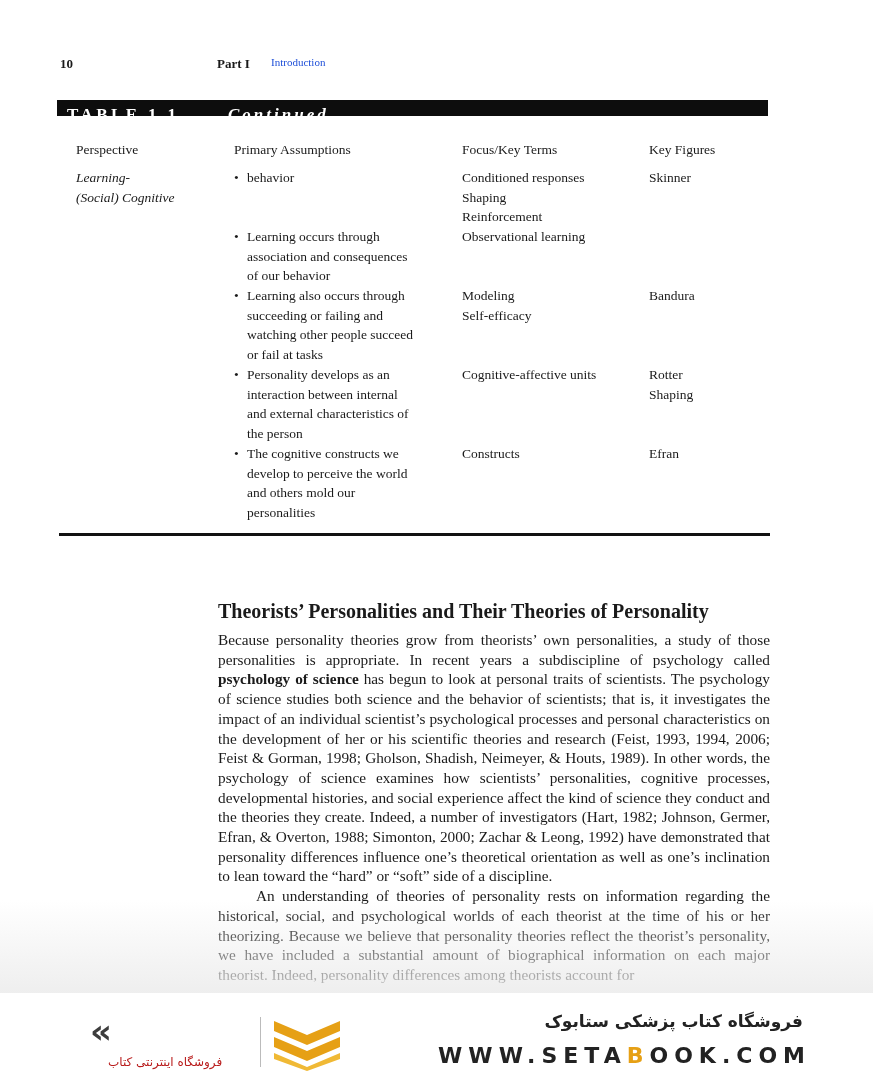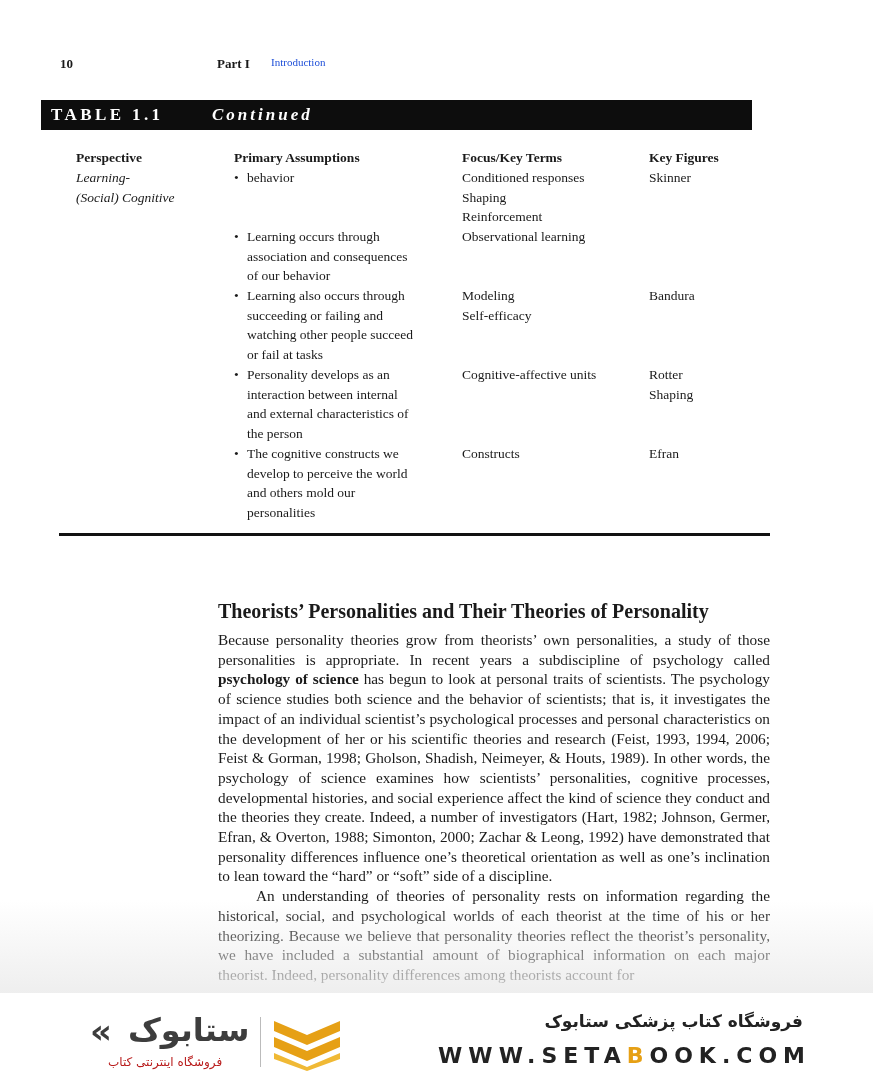--- a/index.html
+++ b/index.html
@@ -7,28 +7,28 @@
     width: 873px; height: 1080px; position: relative; overflow: hidden;
     background: #ffffff; color: #1a1a1a;
     font-family: "Liberation Serif", "DejaVu Serif", serif;
   }
   .page-header { position: absolute; top: 56px; left: 60px; width: 710px; height: 20px; font-size: 13px; }
   .page-number { position: absolute; left: 0; top: 0; font-weight: bold; }
   .part-label { position: absolute; left: 157px; top: 0; font-weight: bold; }
   .part-title { position: absolute; left: 211px; top: 0; color: #1d4ed8; font-size: 11px; text-align: center; }
 
   .table-banner {
-    position: absolute; top: 100px; left: 41px; width: 711px; height: 30px;
+    position: absolute; top: 100px; left: 57px; width: 711px; height: 16px;
     background: #0d0d0d; color: #fff;
   }
   .table-banner .tlabel { position: absolute; left: 10px; top: 5px; font-weight: bold; font-size: 17px; letter-spacing: 3.4px; }
   .table-banner .tsub { position: absolute; left: 171px; top: 5px; font-weight: bold; font-style: italic; font-size: 17px; letter-spacing: 3px; text-align: right; }
 
   .table-region { position: absolute; top: 140px; left: 59px; width: 711px; height: 390px; font-size: 13.5px; line-height: 19.7px; }
-  .th { position: absolute; top: 8px; font-weight: bold; }
+  .th { position: absolute; top: 0; font-weight: normal; }
   .persp { position: absolute; top: 28px; left: 17px; font-style: italic; }
   .assump { position: absolute; left: 175px; width: 205px; }
   .assump .bullet { position: absolute; left: 0; top: 0; }
   .assump .btxt { margin-left: 13px; }
   .cell { position: absolute; }
   .table-rule { position: absolute; top: 533px; left: 59px; width: 711px; height: 3px; background: #111; }
 
   .section-title { position: absolute; top: 600px; left: 218px; font-size: 20px; font-weight: bold; color: #1a1a1a; }
   .body-text { position: absolute; top: 630px; left: 218px; width: 552px; font-size: 15.3px; line-height: 19.7px; text-align: justify; }
   .body-text p { margin: 0; }
@@ -155,21 +155,20 @@
 <div class="body-text">
   <p><span>Because personality theories grow from theorists’ own personalities, a study of those personalities is appropriate. In recent years a subdiscipline of psychology called </span><b>psychology of science</b><span> has begun to look at personal traits of scientists. The psychology of science studies both science and the behavior of scientists; that is, it investigates the impact of an individual scientist’s psychological processes and personal characteristics on the development of her or his scientific theories and research (Feist, 1993, 1994, 2006; Feist &amp; Gorman, 1998; Gholson, Shadish, Neimeyer, &amp; Houts, 1989). In other words, the psychology of science examines how scientists’ personalities, cognitive processes, developmental histories, and social experience affect the kind of science they conduct and the theories they create. Indeed, a number of investigators (Hart, 1982; Johnson, Germer, Efran, &amp; Overton, 1988; Simonton, 2000; Zachar &amp; Leong, 1992) have demonstrated that personality differences influence one’s theoretical orientation as well as one’s inclination to lean toward the “hard” or “soft” side of a discipline.</span></p>
   <p class="indent">An understanding of theories of personality rests on information regarding the historical, social, and psychological worlds of each theorist at the time of his or her theorizing. Because we believe that personality theories reflect the theorist’s personality, we have included a substantial amount of biographical information on each major theorist. Indeed, personality differences among theorists account for</p>
 </div>
 
 <div class="fade"></div>
 
 <div class="footer">
   <div class="logo-area">
     <span class="logo-arrows">«</span>
-    <span class="logo-fa">ستابوک</span>
     <span class="logo-sub">فروشگاه اینترنتی کتاب</span>
     <div class="logo-sep"></div>
     <svg class="logo-mark" viewBox="0 0 70 56">
       <polygon points="2,6 35,20 68,6 68,16 35,30 2,16" fill="#e6a015"></polygon>
       <polygon points="2,22 35,36 68,22 68,32 35,46 2,32" fill="#e6a015"></polygon>
       <polygon points="2,38 35,52 68,38 68,44 35,56 2,44" fill="#f0b935"></polygon>
     </svg>
   </div>
   <div class="store-fa">فروشگاه کتاب پزشکی ستابوک</div>
   <div class="store-url"><span>WWW.SETA</span><span class="acc">B</span><span>OOK.COM</span></div>

